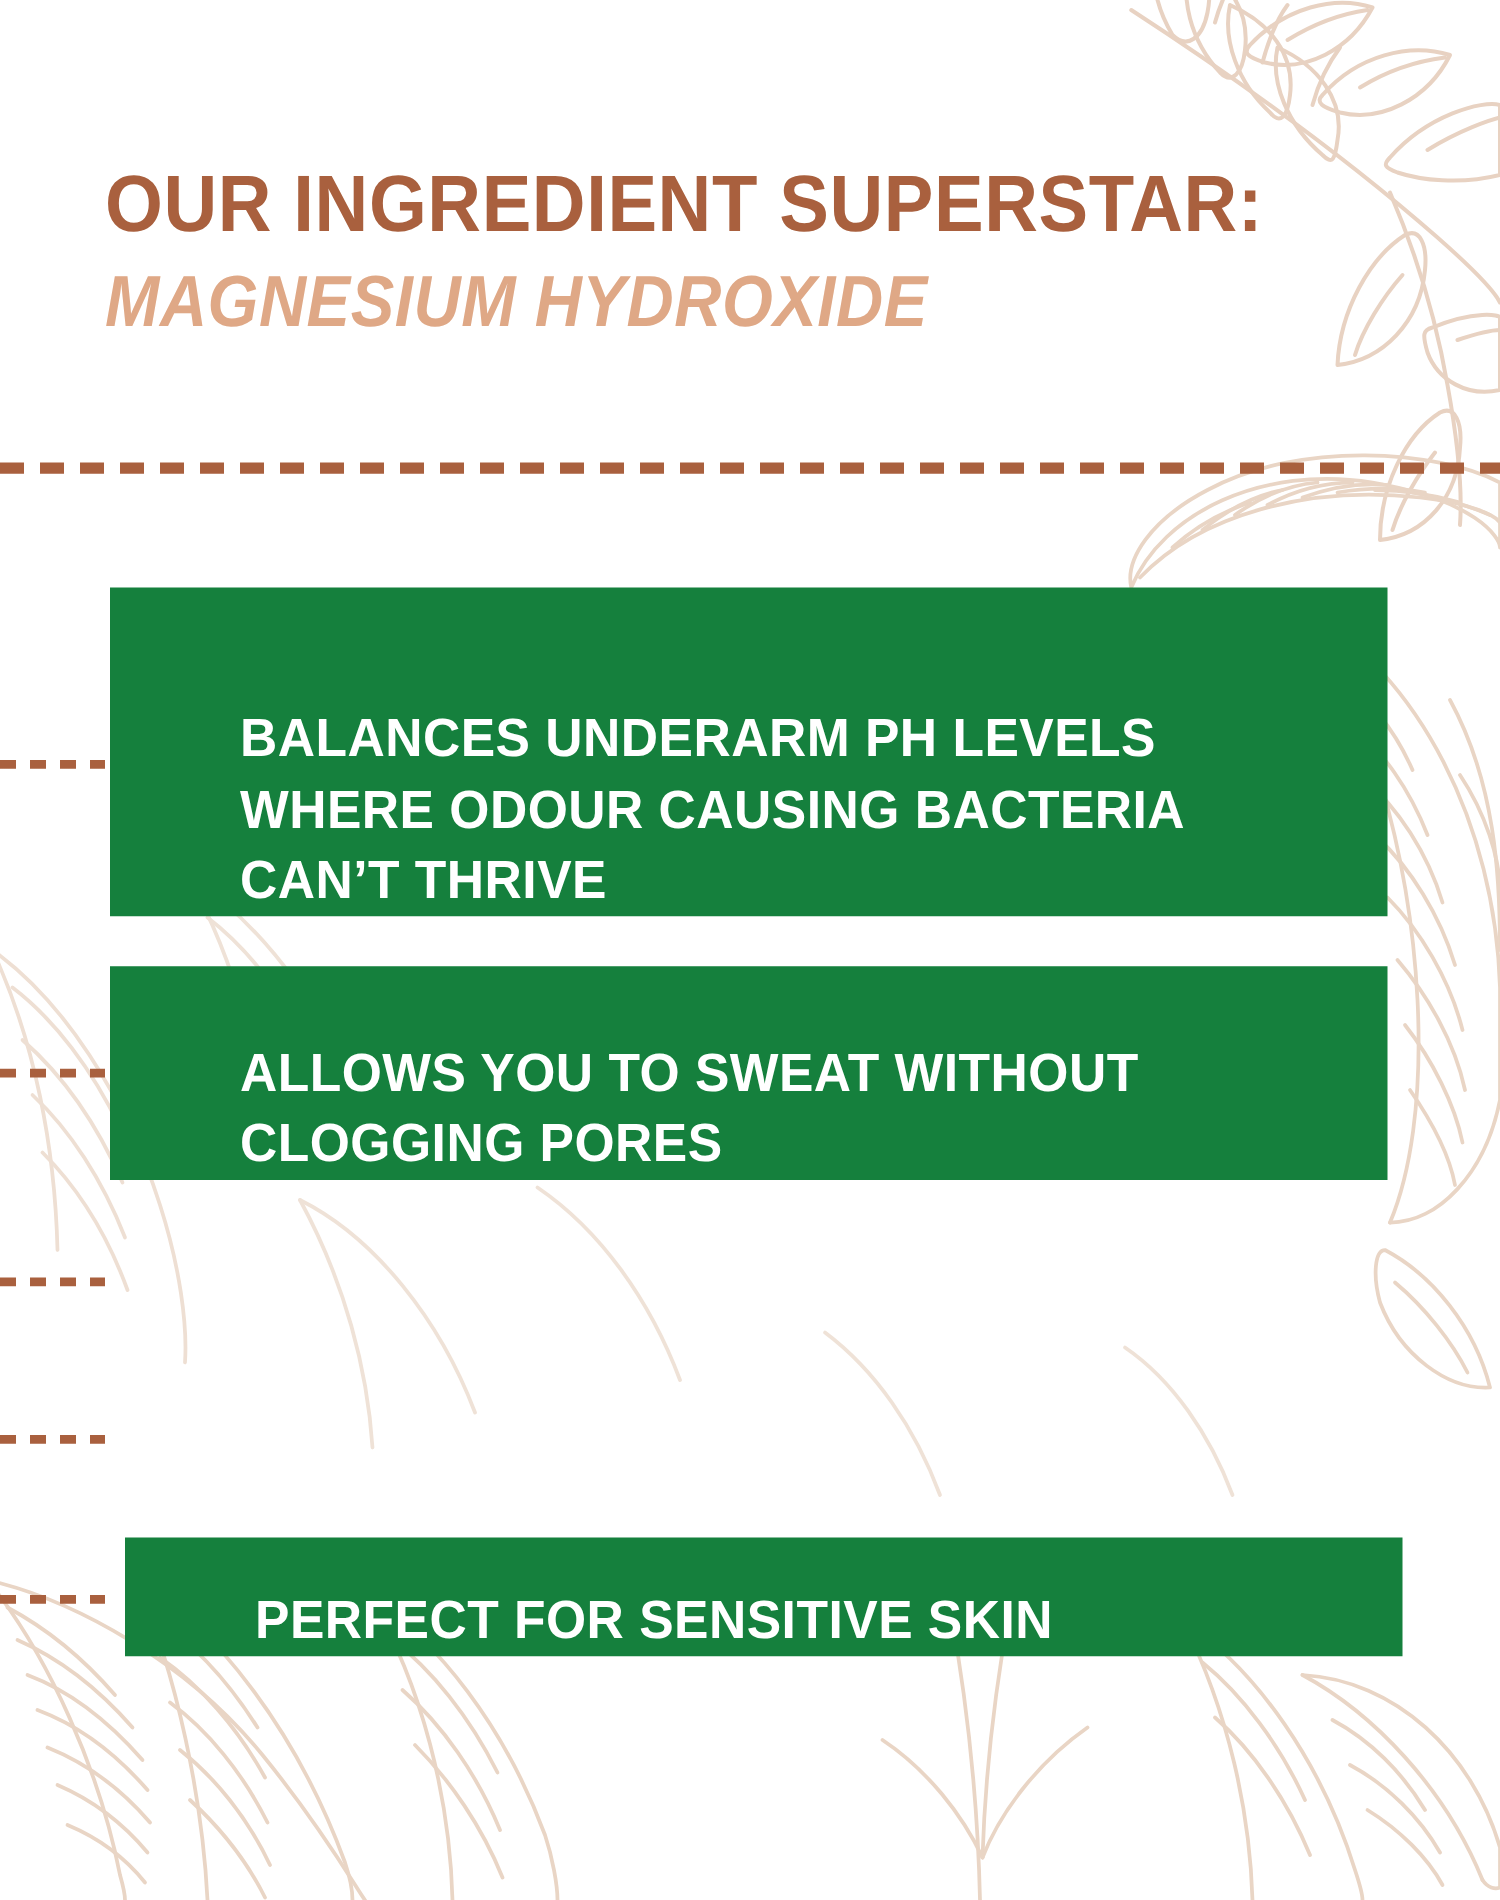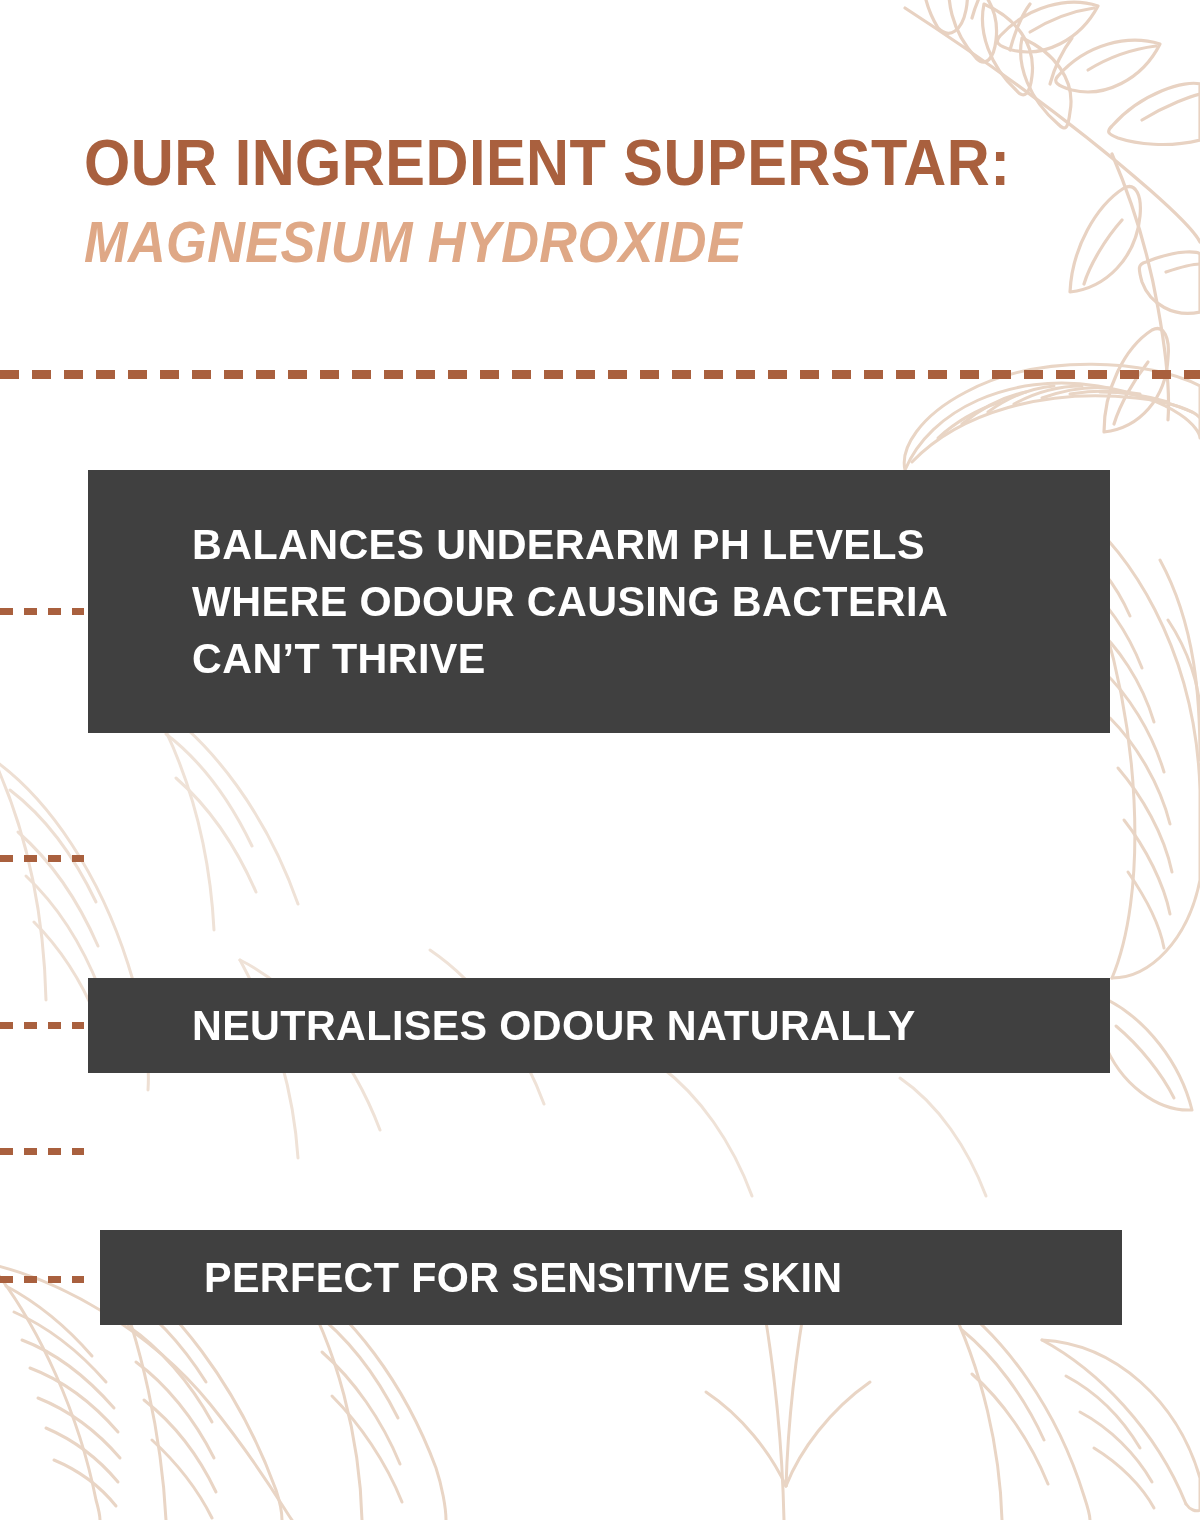--- a/index.html
+++ b/index.html
@@ -90,23 +90,23 @@
     top: 0;
     width: 1200px;
     height: 1520px;
     z-index: 2;
   }
 
   .bar {
     position: absolute;
     left: 88px;
     width: 1022px;
-    background: #404040;
+    background: #15803d;
     display: flex;
-    align-items: center;
+    align-items: flex-end;
     box-sizing: border-box;
     padding-left: 104px;
     padding-right: 30px;
   }
 
   .bar-text {
     color: #ffffff;
     font-family: "Liberation Sans Narrow", "Liberation Sans", sans-serif;
     font-weight: 700;
     font-size: 43px;
@@ -287,25 +287,26 @@
   <div class="bars">
 
     <div class="connector" style="top:608px;"></div>
     <div class="bar" style="top:470px; height:263px;">
       <div class="bar-text">BALANCES UNDERARM PH LEVELS
 WHERE ODOUR CAUSING BACTERIA
 CAN’T THRIVE</div>
     </div>
 
     <div class="connector" style="top:855px;"></div>
+    <div class="bar" style="top:773px; height:171px;">
+      <div class="bar-text">ALLOWS YOU TO SWEAT WITHOUT
+CLOGGING PORES</div>
+    </div>
 
     <div class="connector" style="top:1022px;"></div>
-    <div class="bar" style="top:978px; height:95px;">
-      <div class="bar-text">NEUTRALISES ODOUR NATURALLY</div>
-    </div>
 
     <div class="connector" style="top:1148px;"></div>
 
     <div class="connector" style="top:1276px;"></div>
     <div class="bar" style="top:1230px; height:95px;margin-left:12px;">
       <div class="bar-text">PERFECT FOR SENSITIVE SKIN</div>
     </div>
 
   </div>
 

